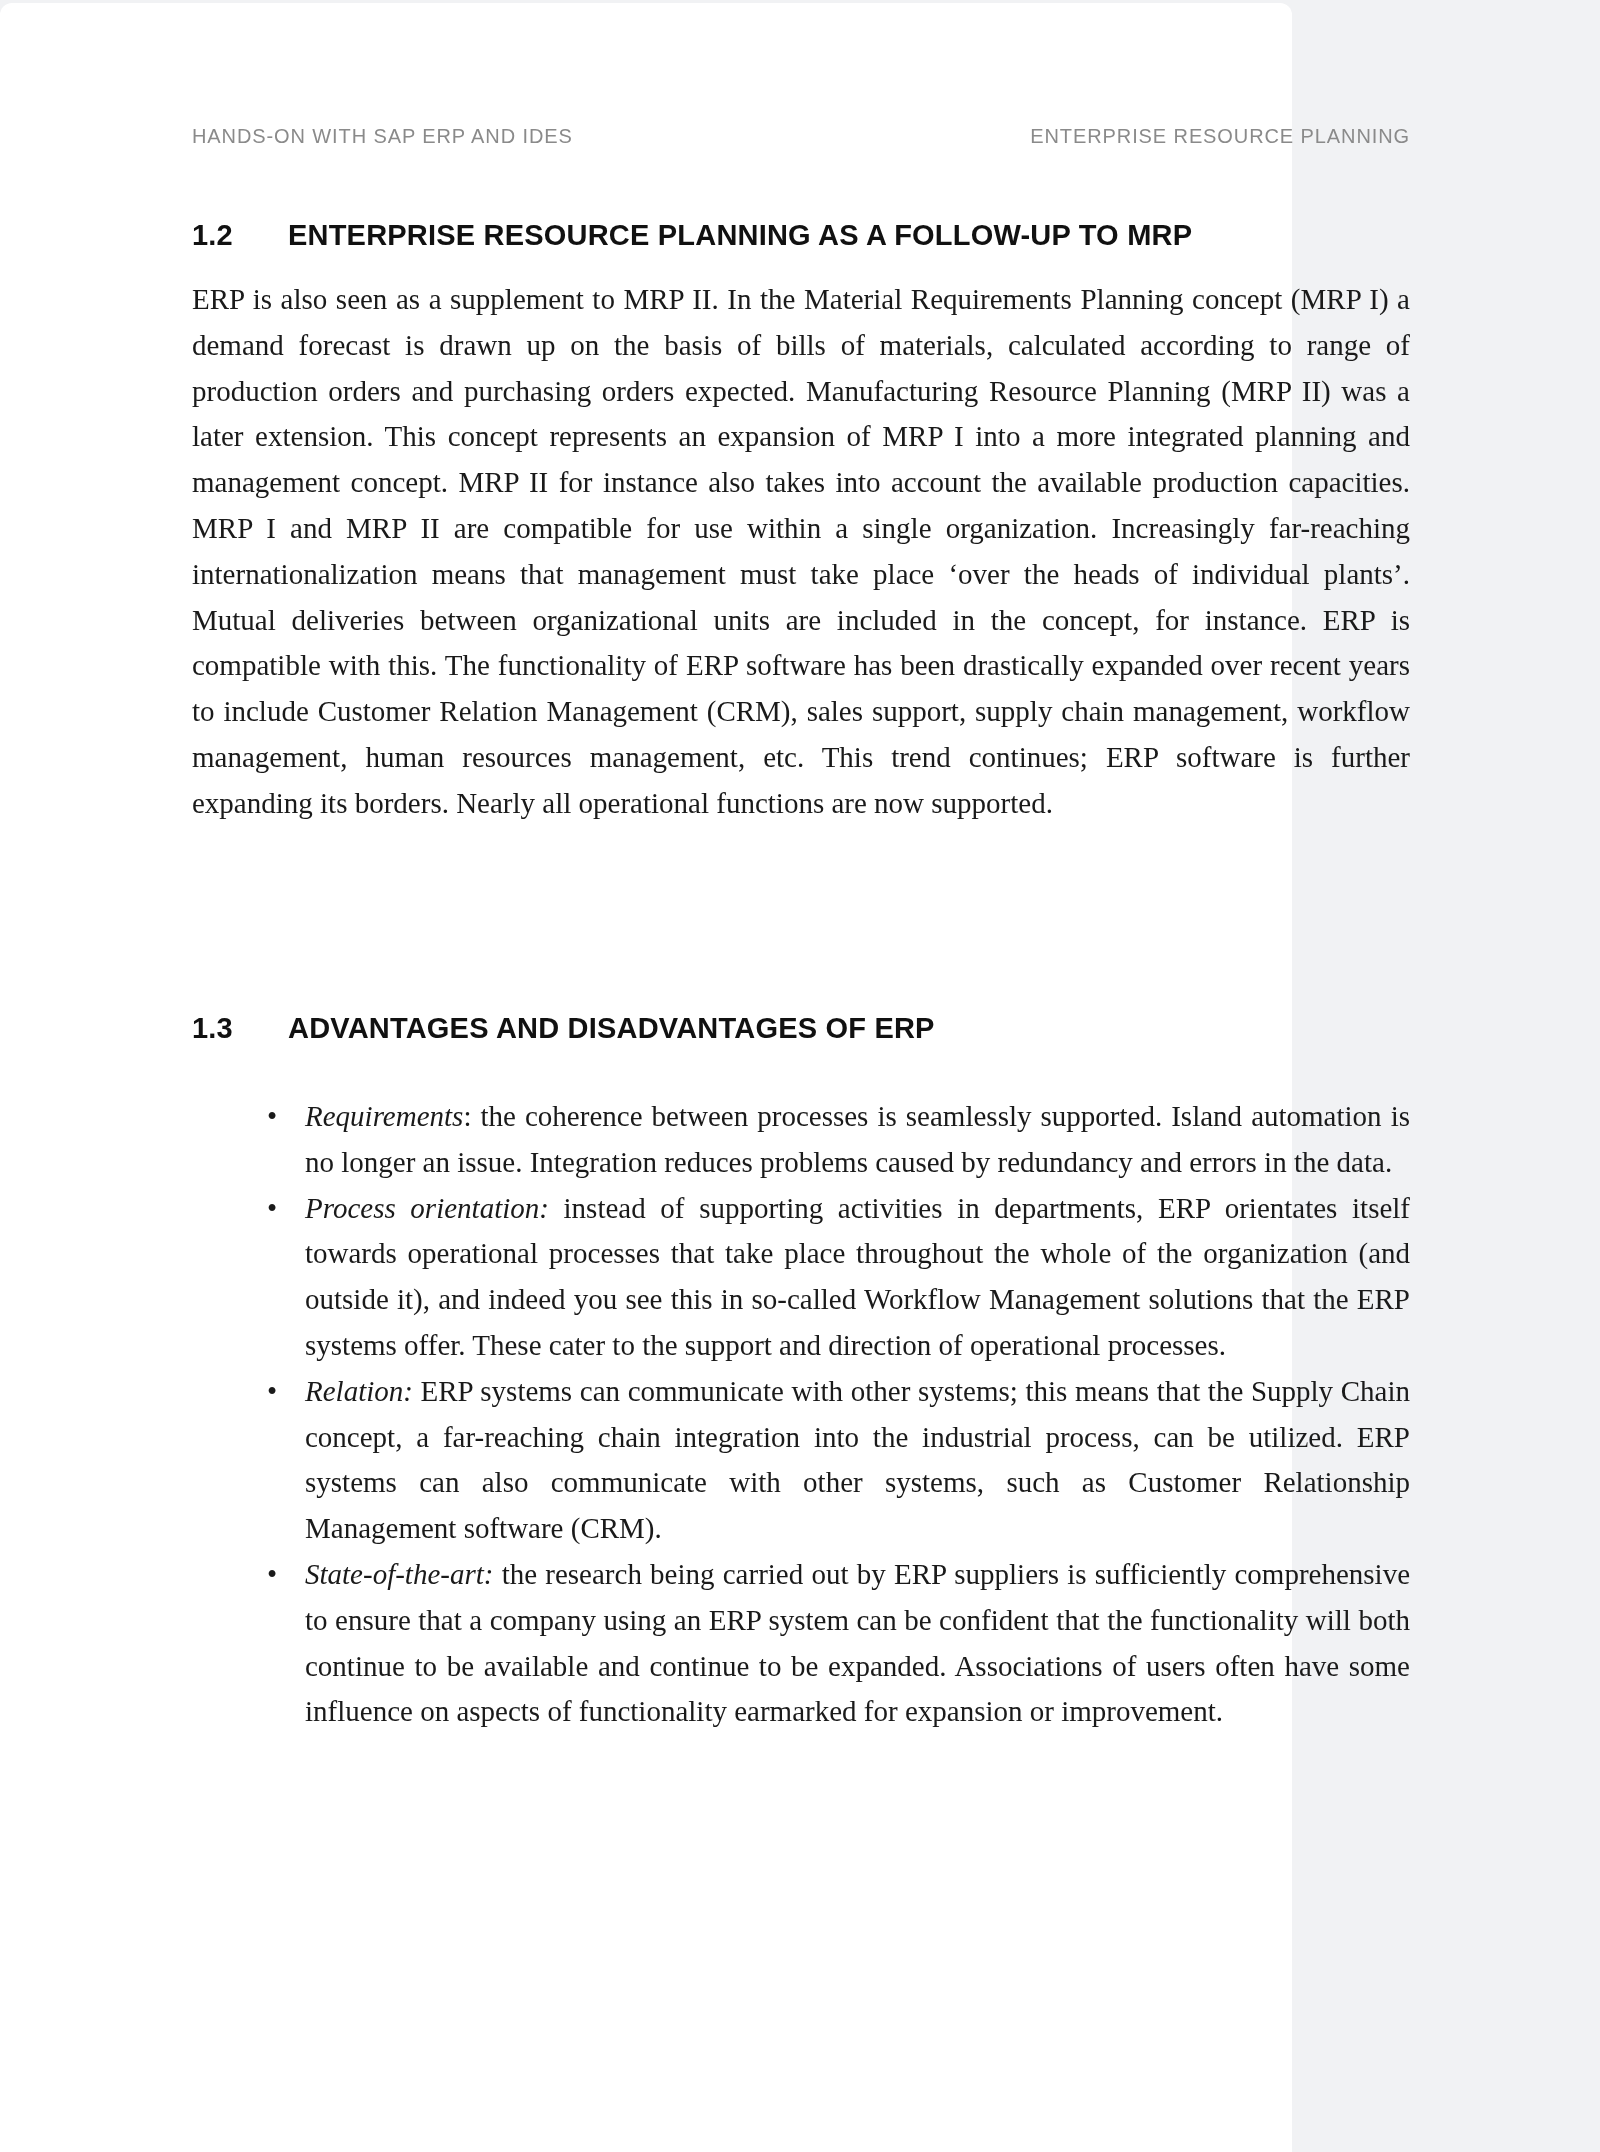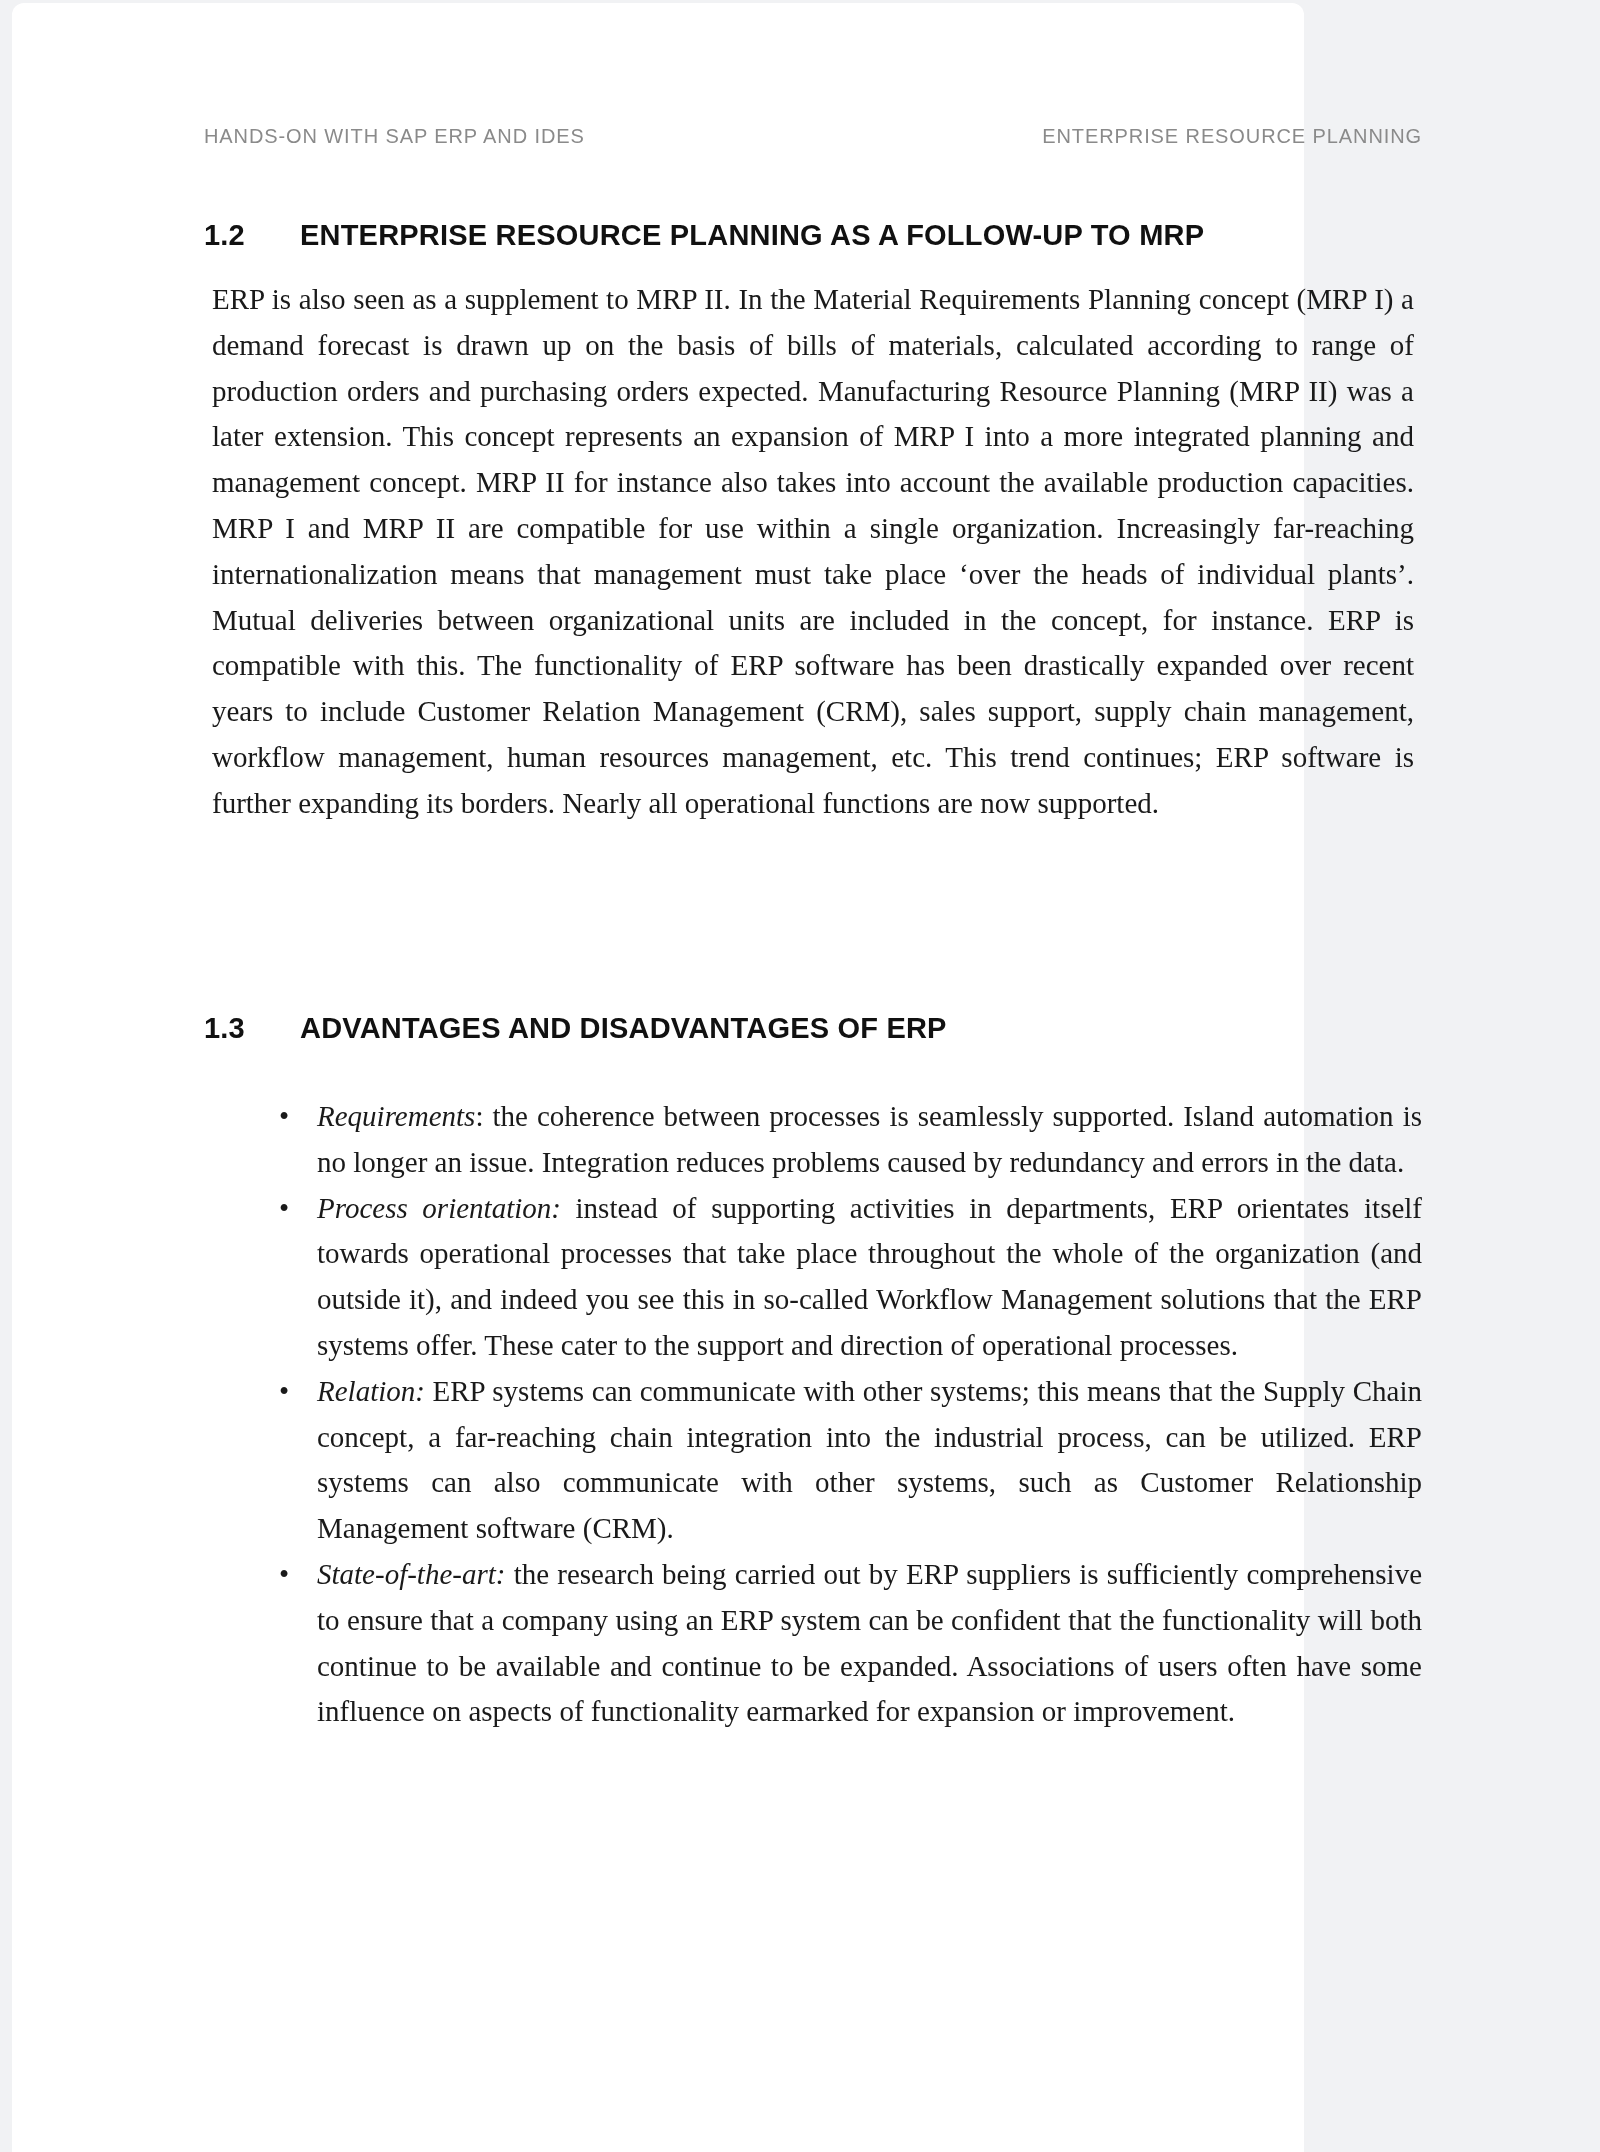--- a/index.html
+++ b/index.html
@@ -8,21 +8,21 @@
       background: #f1f2f4;
     }
     body {
       width: 1600px;
       height: 2152px;
       overflow: hidden;
       position: relative;
     }
     .page {
       position: absolute;
-      left: 12px;
+      left: 0;
       top: 3px;
       width: 1292px;
       height: 2149px;
       background: #ffffff;
       border-radius: 12px 12px 0 0;
     }
     .running-header {
       position: absolute;
       top: 122px;
       left: 192px;
@@ -54,21 +54,21 @@
     .section-number {
       width: 96px;
       flex: none;
     }
     .body-text {
       font-family: "Liberation Serif", serif;
       font-size: 29px;
       line-height: 45.8px;
       color: #1a1a1a;
       text-align: justify;
-      margin: 8px;
+      margin: 0;
     }
     .section-1-2 .body-text { margin-top: 20px; }
     .section-1-3 .body-text { margin-top: 20px; }
     .bullet-list {
       list-style: none;
       margin: 44px 0 0 0;
       padding: 0 0 0 113px;
     }
     .bullet-item {
       position: relative;

